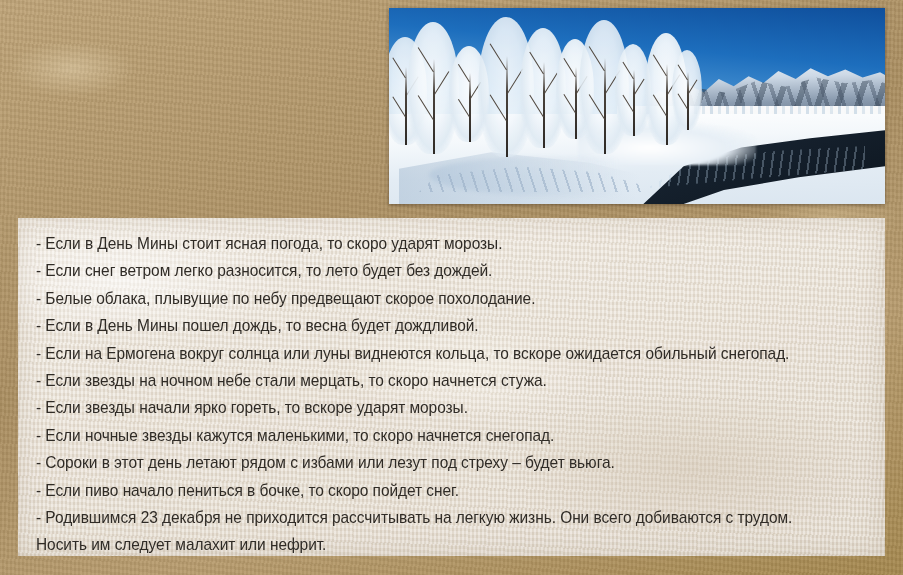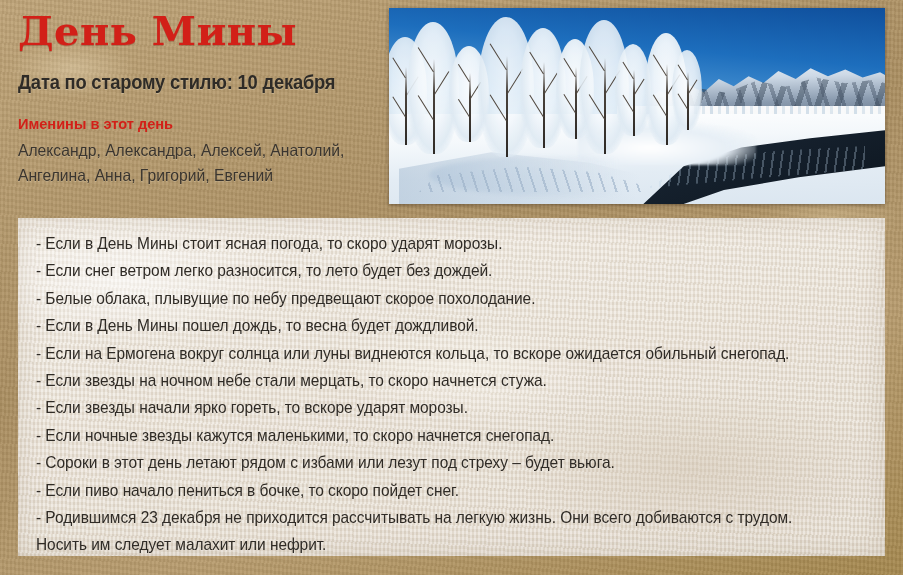--- a/index.html
+++ b/index.html
@@ -213,26 +213,20 @@
     transform: scaleX(.955);
     transform-origin: left center;
     letter-spacing: -.05px;
   }
 </style>
 </head>
 <body>
 
 <div id="card">
 
-  <div class="header-left">
-    <div class="title">День Мины</div>
-    <div class="date-line">Дата по старому стилю: 10 декабря</div>
-    <div class="names-head">Именины в этот день</div>
-    <div class="names-body">Александр, Александра, Алексей, Анатолий, Ангелина, Анна, Григорий, Евгений</div>
-  </div>
 
   <div class="photo">
     <div class="sky"></div>
     <div class="mountains"></div>
     <div class="mtn-shadows"></div>
     <div class="treeline"></div>
     <div class="snowfield"></div>
     <div class="river"></div>
     <div class="river-sheen"></div>
     <div class="bank-snow"></div>

